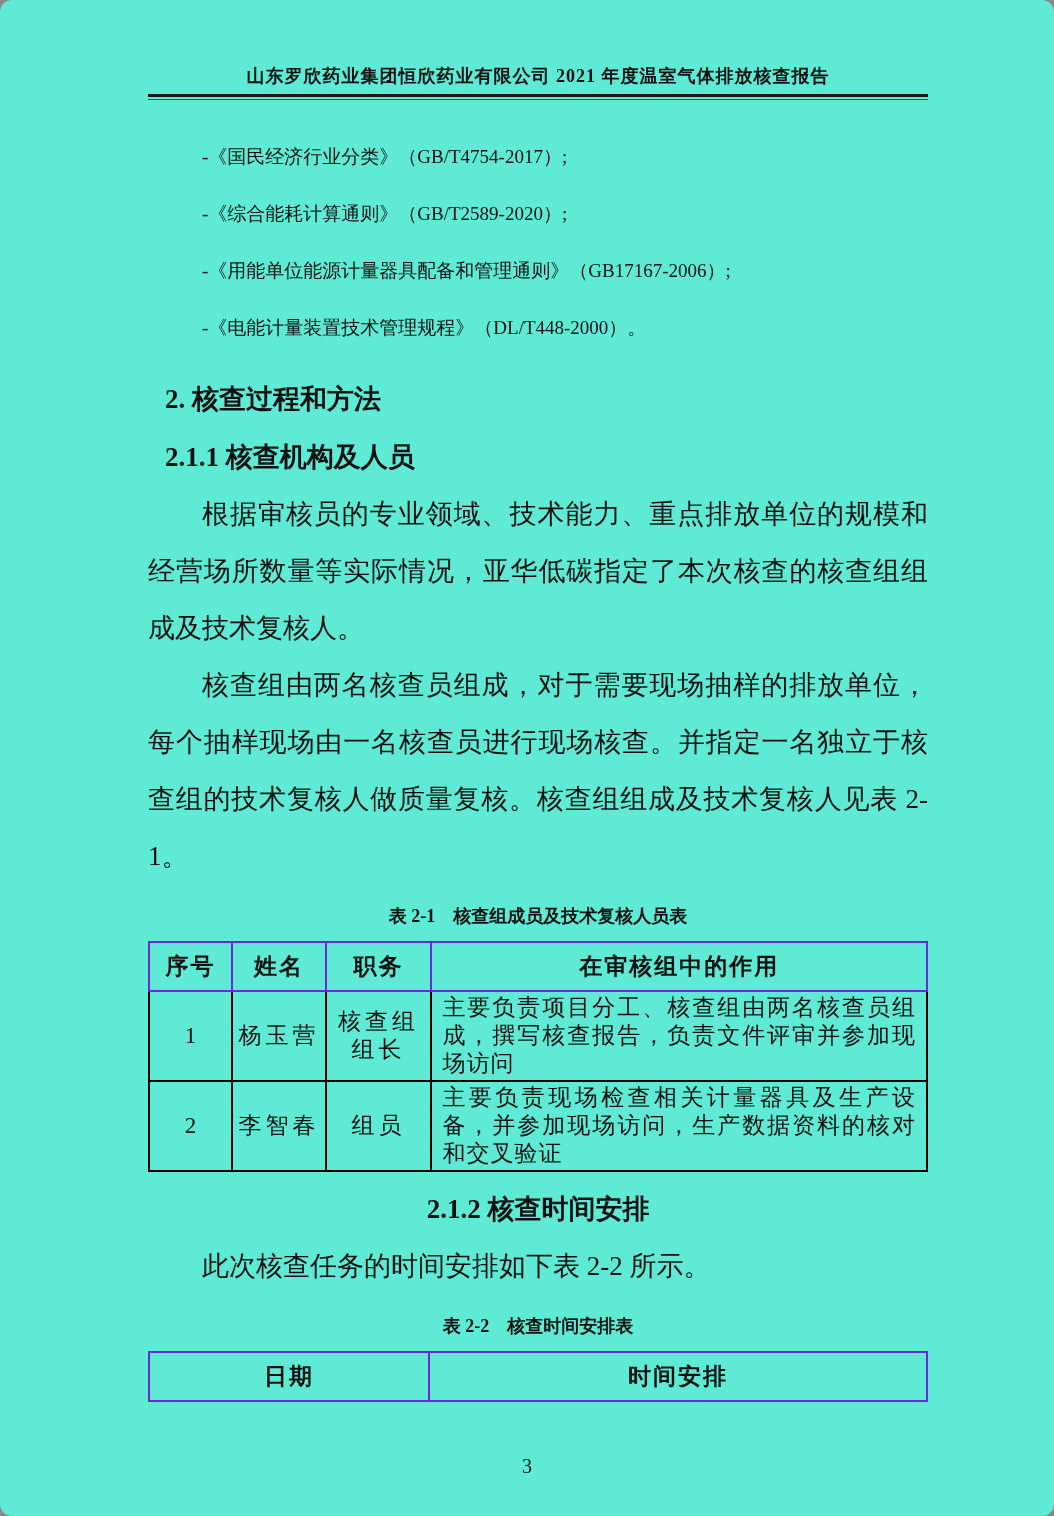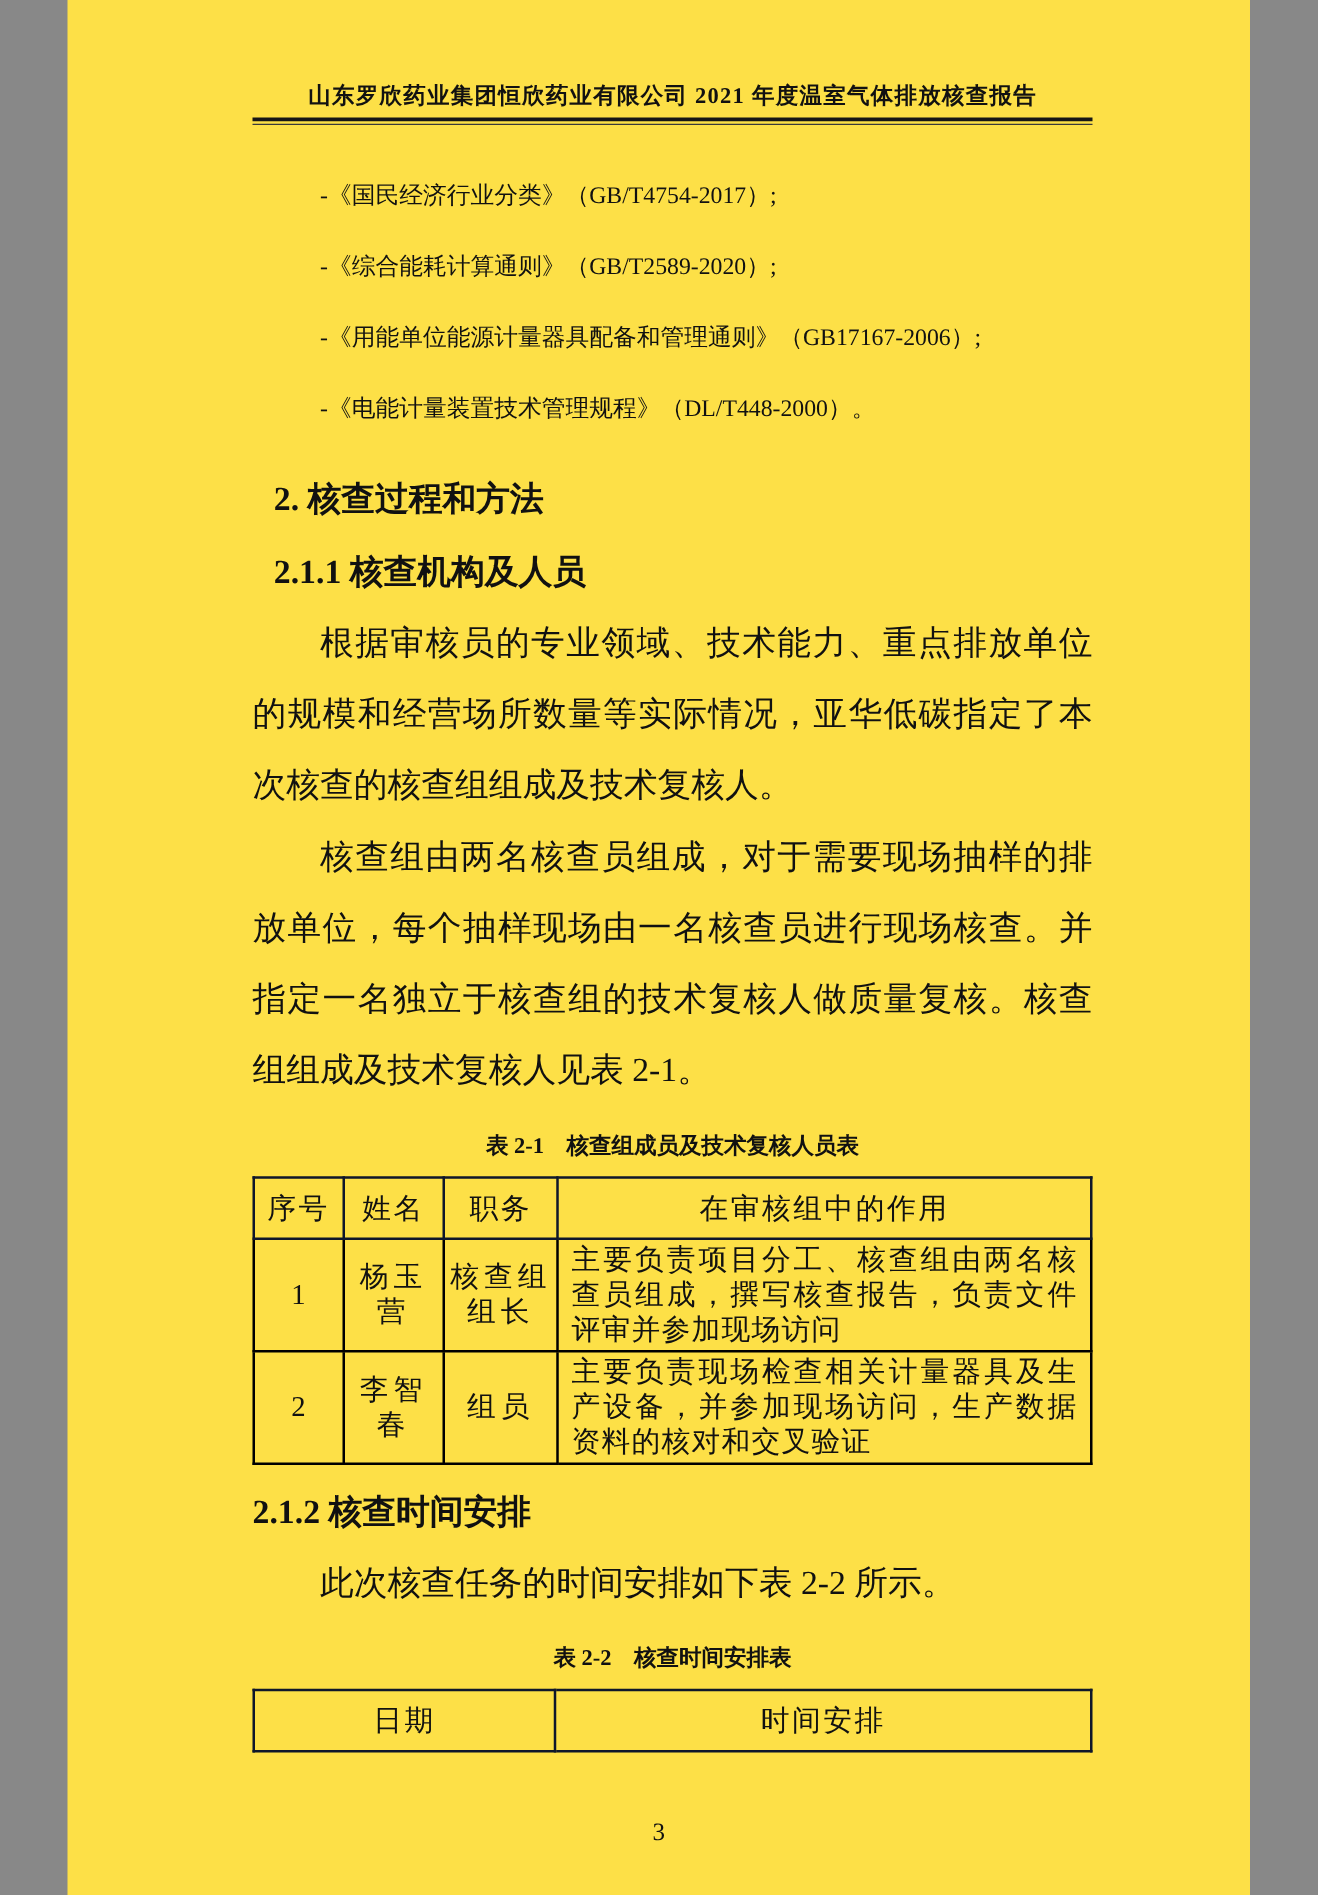--- a/index.html
+++ b/index.html
@@ -1,24 +1,25 @@
 <!DOCTYPE html>
 <html><head>
 <meta charset="utf-8">
 <style>
   html, body { margin: 0; padding: 0; background: #888; }
   .page {
     position: relative;
-    width: 946px;
+    width: 1054px;
     height: 1516px;
     margin: 0 auto;
-    background: #fde047;
+    background: #5eead4;
     color: #111;
     font-family: "Liberation Serif", "DejaVu Serif", serif;
     overflow: hidden;
+    border-radius: 12px;
   }
   .content { padding: 0 126px 0 148px; }
 
   
   .doc-header {
     padding-top: 64px;
     text-align: center;
     font-size: 18px;
     font-weight: 700;
     line-height: 24px;
@@ -33,21 +34,21 @@
   .ref-item {
     padding-left: 54px;
     font-size: 19px;
     line-height: 57px;
     text-align: justify;
   }
 
   
   .heading { font-size: 27px; font-weight: 700; line-height: 58px; }
   .heading-block { margin-top: 14px; margin-left: 17px; }
-  .heading-212 { margin-top: 8px; }
+  .heading-212 { margin-top: 8px; text-align: center; }
 
   
   .para {
     font-size: 27px;
     line-height: 57px;
     text-align: justify;
     text-indent: 54px;
   }
 
   
@@ -60,22 +61,22 @@
   }
 
   
   table.doc-table {
     width: 100%;
     border-collapse: collapse;
     table-layout: fixed;
     font-size: 23px;
   }
   .doc-table th {
-    border: 2px solid #0f172a;
-    font-weight: 400;
+    border: 2px solid #6d28d9;
+    font-weight: 700;
     padding: 8px 2px;
     letter-spacing: 2px;
   }
   .doc-table td {
     border: 2px solid #000;
     padding: 2px 2px;
     text-align: center;
     line-height: 28px;
   }
   .t21 td.role-cell {

